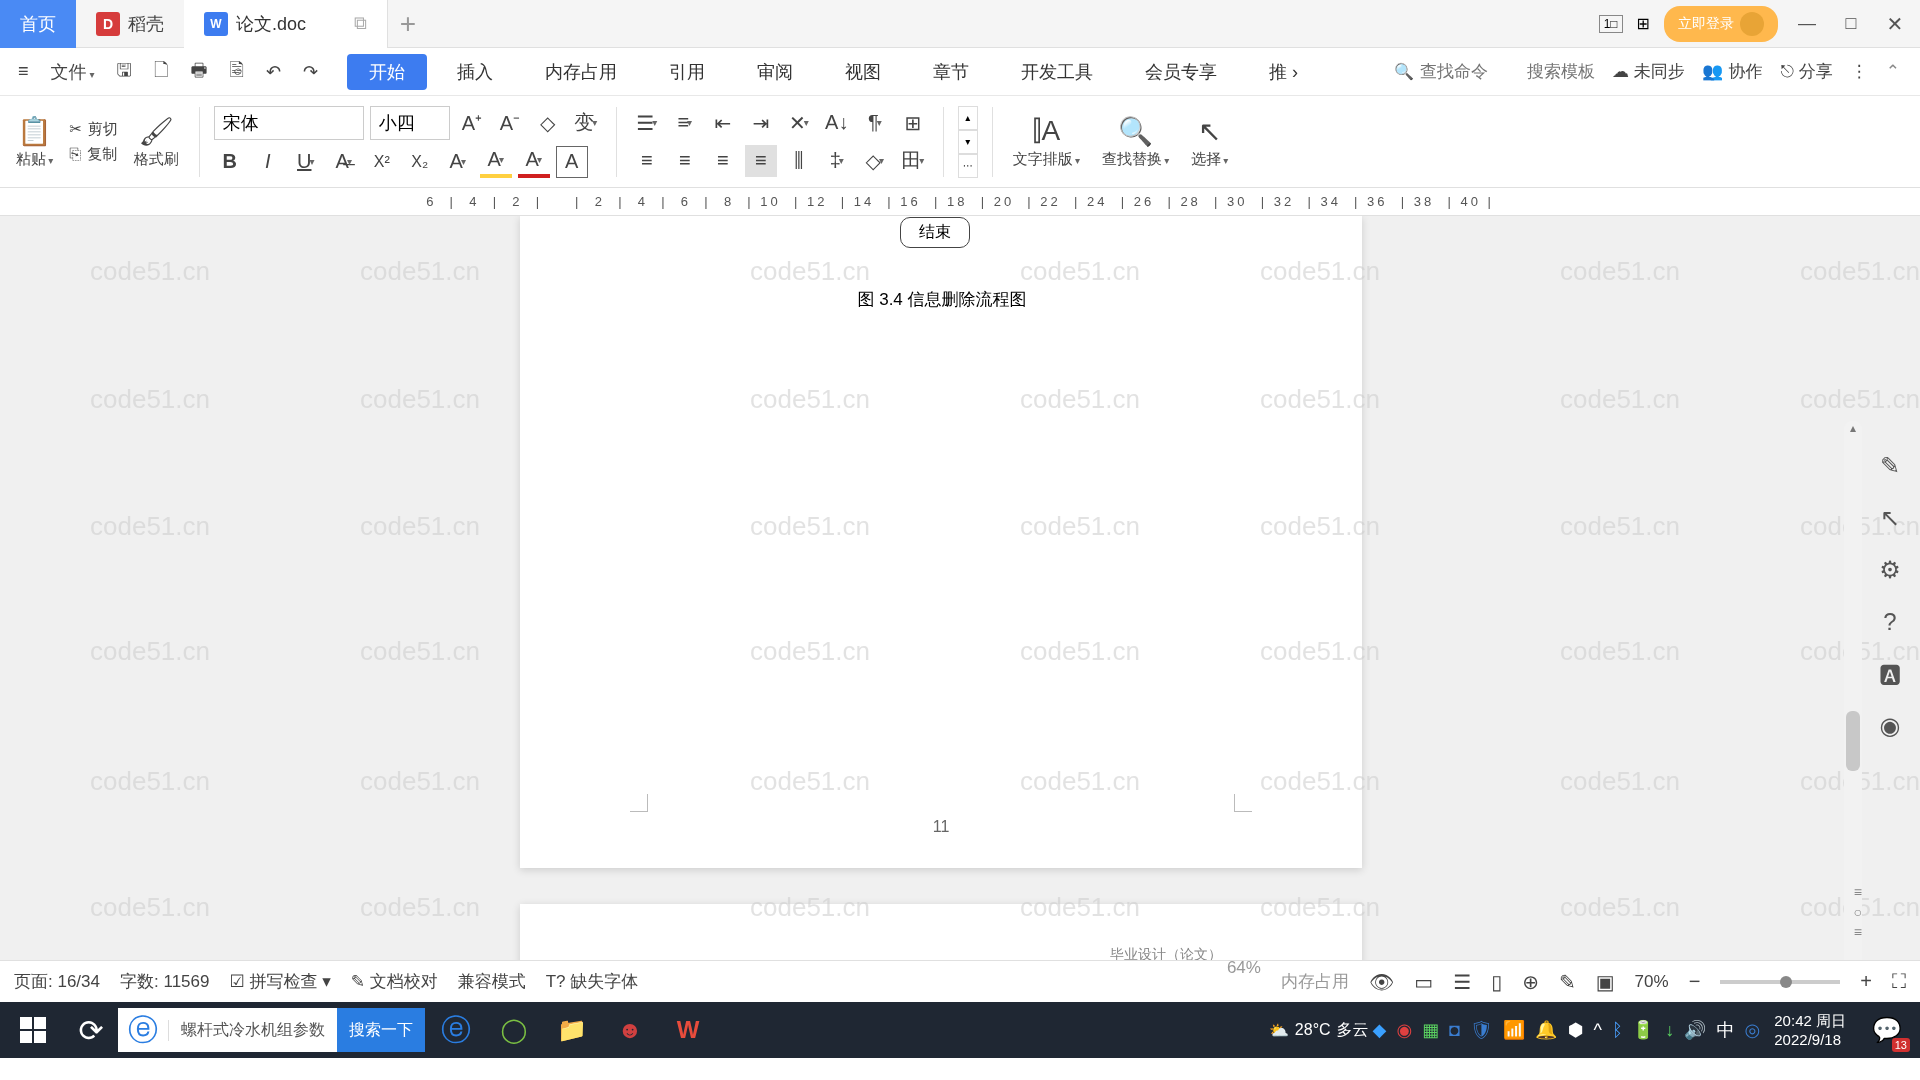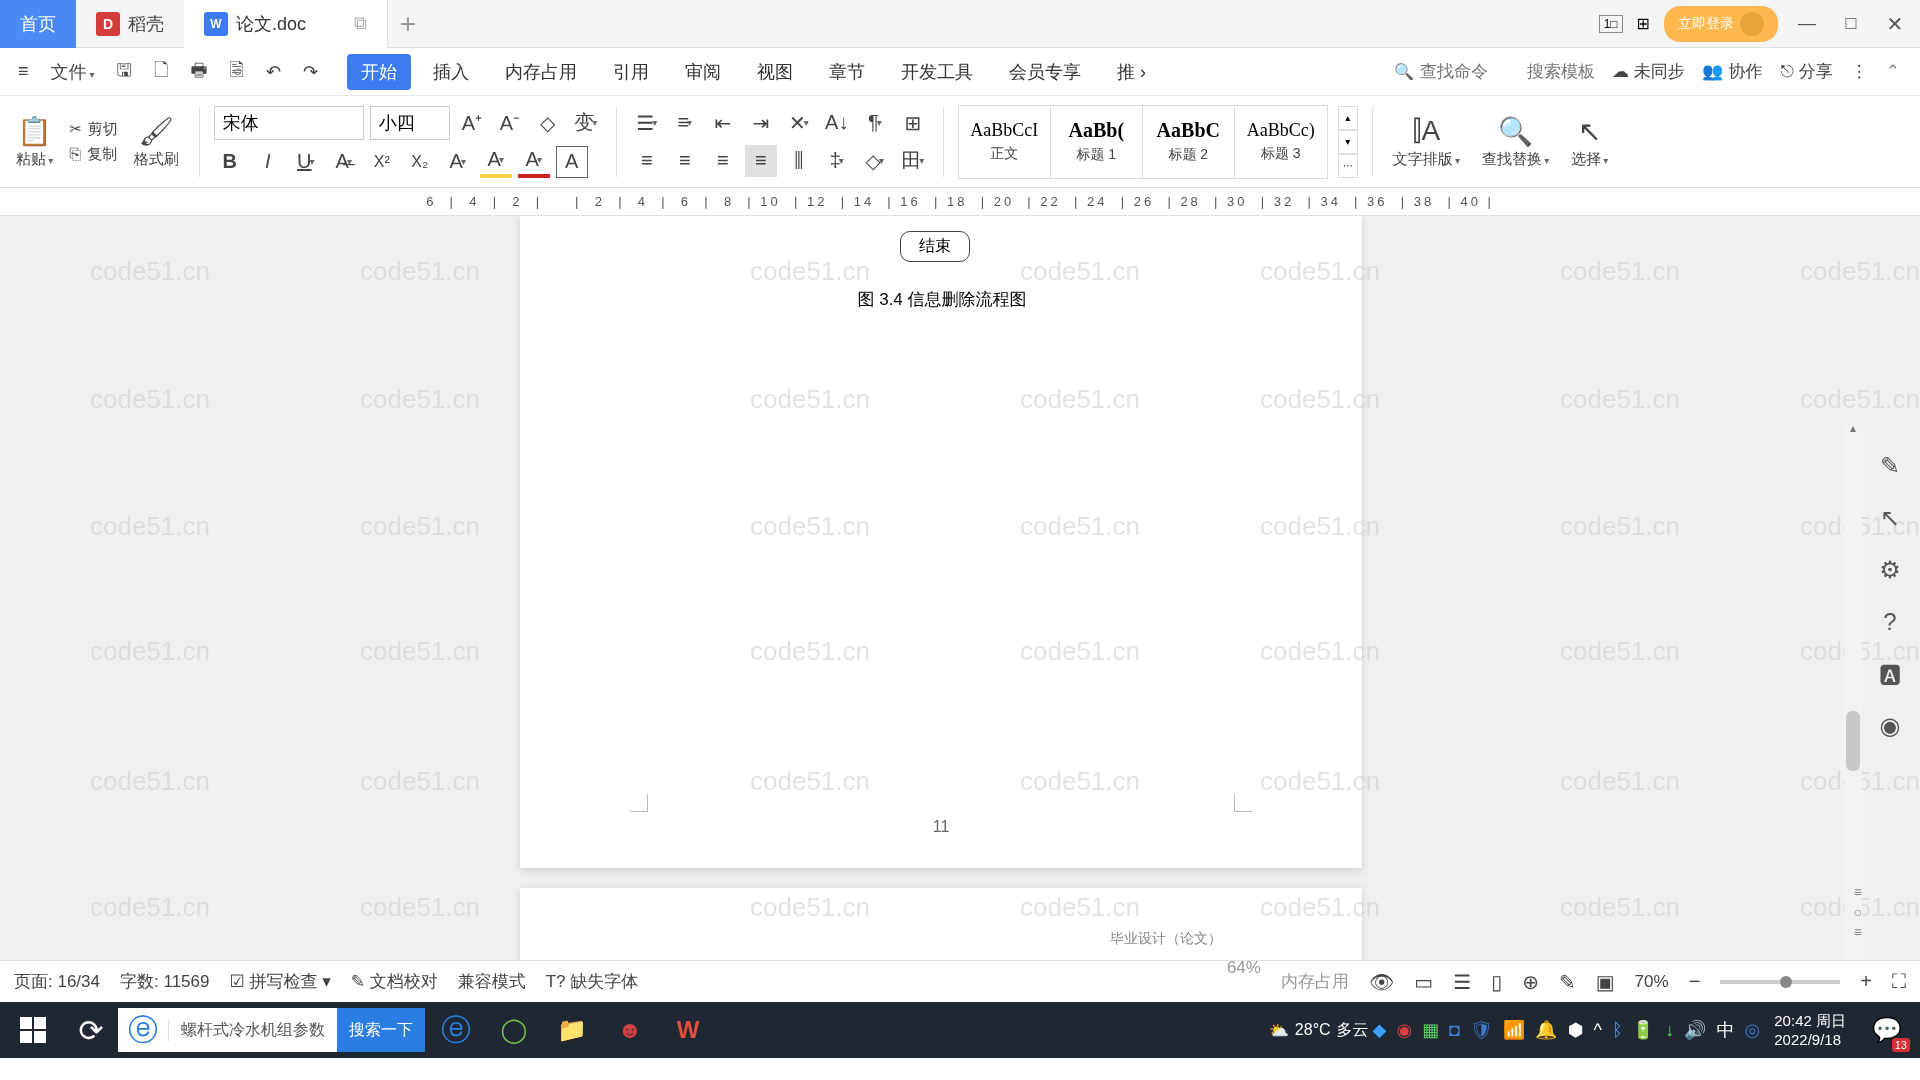--- a/index.html
+++ b/index.html
@@ -16,21 +16,21 @@
 .tab-spacer { flex: 1; }
 .tab-right { display: flex; align-items: center; gap: 14px; padding-right: 10px; }
 .login-btn { background: #ffb84d; color: #fff; padding: 6px 14px; border-radius: 16px; font-size: 14px; display: flex; align-items: center; gap: 6px; cursor: pointer; }
 .avatar-ico { width: 24px; height: 24px; border-radius: 50%; background: #e8a436; display: inline-block; }
 .win-btn { width: 30px; text-align: center; font-size: 18px; color: #555; cursor: pointer; }
 .win-btn.close { font-size: 20px; }
 
 .qat { height: 48px; display: flex; align-items: center; padding: 0 10px; gap: 6px; border-bottom: 1px solid #e8e8e8; }
 .qat-item { padding: 4px 8px; font-size: 18px; color: #444; cursor: pointer; }
 .menu-tabs { display: flex; gap: 8px; margin-left: 15px; }
-.menu-tab { padding: 6px 14px; font-size: 18px; color: #333; cursor: pointer; border-radius: 4px; }
+.menu-tab { padding: 6px 22px; font-size: 18px; color: #333; cursor: pointer; border-radius: 4px; }
 .menu-tab.active { background: #3d7cf0; color: #fff; }
 .qat-spacer { flex: 1; }
 .qat-search { display: flex; align-items: center; gap: 6px; color: #888; }
 .search-input { border: none; width: 90px; font-size: 17px; color: #888; }
 .tpl-input { border: none; width: 90px; font-size: 17px; color: #6d28d9; text-align: center; }
 .qat-right { display: flex; align-items: center; gap: 18px; padding-right: 10px; font-size: 17px; color: #444; }
 
 .ribbon { height: 92px; display: flex; align-items: center; padding: 0 10px; gap: 10px; border-bottom: 1px solid #e0e0e0; }
 .ribbon-col { display: flex; flex-direction: column; align-items: center; gap: 2px; font-size: 15px; color: #444; padding: 0 6px; }
 .ribbon-col .ico { font-size: 28px; }
@@ -50,22 +50,22 @@
 .style-name { font-size: 14px; color: #444; margin-top: 4px; }
 .style-nav { display: flex; flex-direction: column; justify-content: center; }
 .style-nav span { width: 20px; height: 24px; display: flex; align-items: center; justify-content: center; border: 1px solid #ddd; font-size: 10px; cursor: pointer; }
 
 .ruler { height: 28px; background: #fff; border-bottom: 1px solid #e0e0e0; position: relative; display: flex; align-items: center; justify-content: center; font-size: 13px; color: #555; font-family: monospace; letter-spacing: 3px; }
 .ruler-nums { white-space: pre; }
 
 .canvas { position: relative; background: #f0f0f0; height: 744px; overflow: hidden; }
 .page { position: absolute; background: #fff; box-shadow: 0 2px 8px rgba(0,0,0,0.15); width: 842px; }
 .page1 { left: 520px; top: 0; height: 652px; }
-.page2 { left: 520px; top: 672px; height: 80px; }
-.flowbox { border: 1px solid #444; border-radius: 10px; padding: 4px 18px; font-size: 16px; position: absolute; left: 380px; top: 15px; }
+.page2 { left: 520px; top: 688px; height: 80px; }
+.flowbox { border: 1px solid #444; border-radius: 10px; padding: 4px 18px; font-size: 16px; position: absolute; left: 380px; top: 1px; }
 .figcap { position: absolute; left: 2px; right: 0; text-align: center; top: 72px; font-size: 17px; }
 .pagenum { position: absolute; left: 0; right: 0; text-align: center; bottom: 32px; font-size: 16px; color: #666; }
 .tlcorner, .trcorner { position: absolute; width: 18px; height: 18px; border: 1px solid #bbb; bottom: 56px; }
 .tlcorner { left: 110px; border-top: none; border-left: none; }
 .trcorner { right: 110px; border-top: none; border-right: none; }
 .overlay-text { position: absolute; left: 0; right: 0; top: 310px; text-align: center; font-size: 42px; color: #d73a2e; font-weight: 500; }
 .wm { position: absolute; color: #ccc; font-size: 26px; opacity: 0.55; pointer-events: none; }
 
 .side-tools { position: absolute; right: 6px; top: 236px; width: 48px; display: flex; flex-direction: column; gap: 24px; align-items: center; }
 .side-tools .st { font-size: 24px; color: #555; cursor: pointer; }
@@ -224,38 +224,20 @@
       <span class="tool-btn">≡</span>
       <span class="tool-btn">≡</span>
       <span class="tool-btn" style="background:#e0e0e0">≡</span>
       <span class="tool-btn">⫼</span>
       <span class="tool-btn">‡<span class="dd">▾</span></span>
       <span class="tool-btn">◇<span class="dd">▾</span></span>
       <span class="tool-btn">田<span class="dd">▾</span></span>
     </div>
   </div>
   <div class="sep"></div>
-  <div class="style-box">
-    <div class="style-item">
-        <span class="style-preview">AaBbCcI</span>
-        <span class="style-name">正文</span>
-      </div>
-    <div class="style-item">
-        <span class="style-preview bold">AaBb(</span>
-        <span class="style-name">标题 1</span>
-      </div>
-    <div class="style-item">
-        <span class="style-preview bold">AaBbC</span>
-        <span class="style-name">标题 2</span>
-      </div>
-    <div class="style-item">
-        <span class="style-preview">AaBbCc)</span>
-        <span class="style-name">标题 3</span>
-      </div>
-  </div>
   <div class="style-nav">
     <span>▴</span>
     <span>▾</span>
     <span>⋯</span>
   </div>
   <div class="sep"></div>
   <div class="ribbon-col">
     <span class="ico">⫿A</span>
     <span><span>文字排版</span> <span class="dd">▾</span></span>
   </div>

